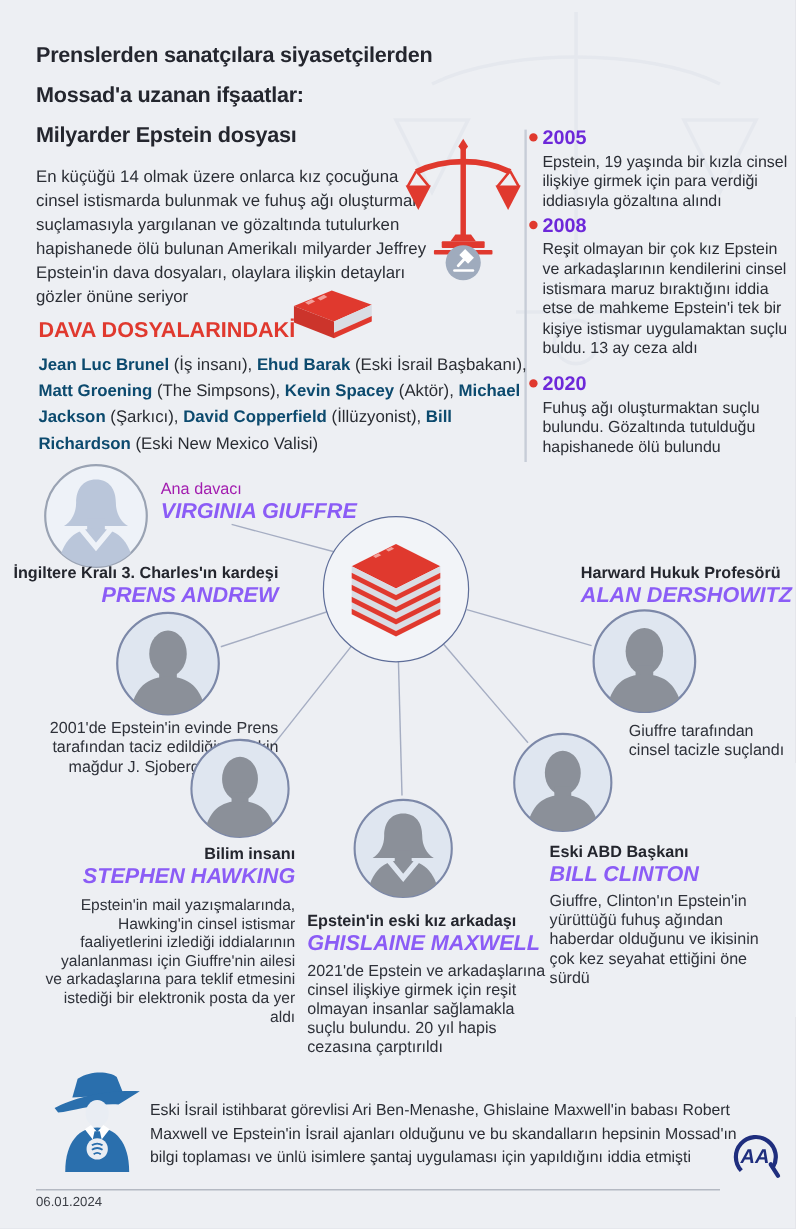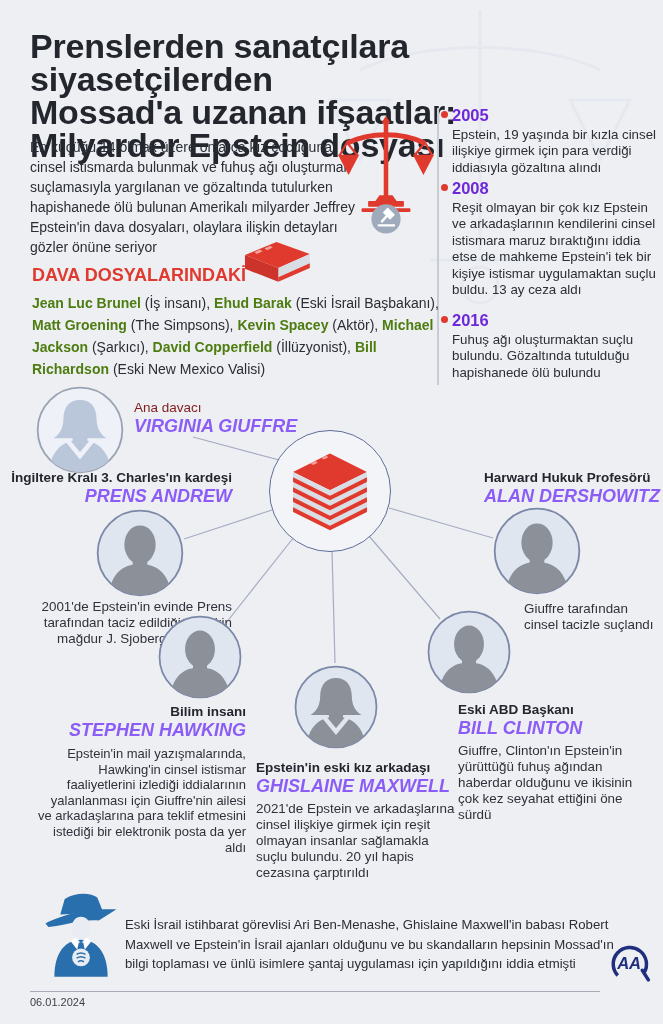--- a/index.html
+++ b/index.html
@@ -2,44 +2,44 @@
 <html><head>
 <meta charset="utf-8">
 <style>
   html,body{margin:0;padding:0;}
   body{font-family:"Liberation Sans","DejaVu Sans",sans-serif;background:#d8dadf;}
   #canvas{position:relative;width:663px;height:1024px;background:#edeff3;overflow:hidden;margin:0 auto;}
   .abs{position:absolute;}
   .wm{opacity:.55;pointer-events:none;}
 
   
-  #title{left:30px;top:30px;width:460px;font-size:34px;font-weight:bold;color:#24262e;line-height:33px;letter-spacing:-.2px;}
+  #title{left:30px;top:30px;width:460px;font-size:18px;font-weight:bold;color:#24262e;line-height:33px;letter-spacing:-.2px;}
   #intro{left:30px;top:137px;width:336px;font-size:14px;line-height:20px;color:#2b2e35;}
   #scales-wrap{left:334px;top:114px;width:104px;height:122px;}
 
   
   #tl-rule{left:437px;top:108px;width:2px;height:277px;background:#c7cdd7;}
   .tl-year{left:452px;font-size:16.5px;font-weight:bold;color:#6d28d9;}
   .tl-year::before{content:"";position:absolute;left:-11px;top:5px;width:7px;height:7px;border-radius:50%;background:#e0392e;}
   .tl-body{left:452px;width:204px;font-size:13.3px;line-height:16.4px;color:#2b2e35;}
   #y2005{top:106px;} #b2005{top:127px;}
   #y2008{top:179px;} #b2008{top:200px;}
   #y2019{top:311px;} #b2019{top:332px;}
 
   
   #names-head{left:32px;top:246px;width:240px;font-size:18px;font-weight:bold;color:#e0392e;line-height:21px;margin-top:19px;}
   #book-icon-wrap{left:232px;top:236px;width:88px;height:62px;}
   #names-list{left:32px;top:292px;width:422px;font-size:14px;line-height:22px;color:#2a2d33;}
-  #names-list b{color:#4d7c0f;}
+  #names-list b{color:#0c4a6e;}
 
   
   .avatar{border-radius:50%;}
   #center-circle{left:269px;top:430px;width:122px;height:122px;border-radius:50%;background:#f2f4f8;border:1.5px solid #5f6e99;box-sizing:border-box;display:flex;align-items:center;justify-content:center;}
   .role{font-size:13.5px;font-weight:bold;color:#24262e;line-height:18px;}
-  .role.plain{font-weight:normal;color:#7f1d1d;}
+  .role.plain{font-weight:normal;color:#a21caf;}
   .pname{font-size:18px;font-weight:bold;color:#8b5cf6;line-height:19px;font-style:italic;}
   .note{font-size:13.4px;line-height:16px;color:#2f323a;}
   .right{text-align:right;}
 
   #giuffre-label{left:134px;top:399px;width:220px;}
   #giuffre-avatar{left:34px;top:384px;width:92px;height:92px;}
   #andrew-label{left:6px;top:469px;width:226px;}
   #andrew-avatar{left:94px;top:507px;width:92px;height:92px;}
   #andrew-note{left:24px;top:599px;width:208px;}
   #dersh-label{left:484px;top:469px;width:176px;}
@@ -111,21 +111,21 @@
         <path d="M51 137 H70" stroke="#fff" stroke-width="2.6" stroke-linecap="round"></path>
       </g>
     </svg>
   </div>
 
   <div class="abs" id="tl-rule"></div>
   <div class="abs tl-year" id="y2005">2005</div>
   <div class="abs tl-body" id="b2005">Epstein, 19 yaşında bir kızla cinsel ilişkiye girmek için para verdiği iddiasıyla gözaltına alındı</div>
   <div class="abs tl-year" id="y2008">2008</div>
   <div class="abs tl-body" id="b2008">Reşit olmayan bir çok kız Epstein ve arkadaşlarının kendilerini cinsel istismara maruz bıraktığını iddia etse de mahkeme Epstein'i tek bir kişiye istismar uygulamaktan suçlu buldu. 13 ay ceza aldı</div>
-  <div class="abs tl-year" id="y2019">2016</div>
+  <div class="abs tl-year" id="y2019">2020</div>
   <div class="abs tl-body" id="b2019">Fuhuş ağı oluşturmaktan suçlu bulundu. Gözaltında tutulduğu hapishanede ölü bulundu</div>
 
   <div class="abs" id="names-head">
     <div>DAVA DOSYALARINDAKİ</div>
   </div>
   <div class="abs" id="book-icon-wrap">
     <svg width="88" height="62" viewBox="0 0 95 62">
       <polygon points="14,18 48,4 84,17 50,32" fill="#e0392e"></polygon>
       <polygon points="50,32 84,17 84,27 50,42" fill="#d9dde4"></polygon>
       <polygon points="50,42 84,27 84,32 50,47" fill="#e0392e"></polygon>

